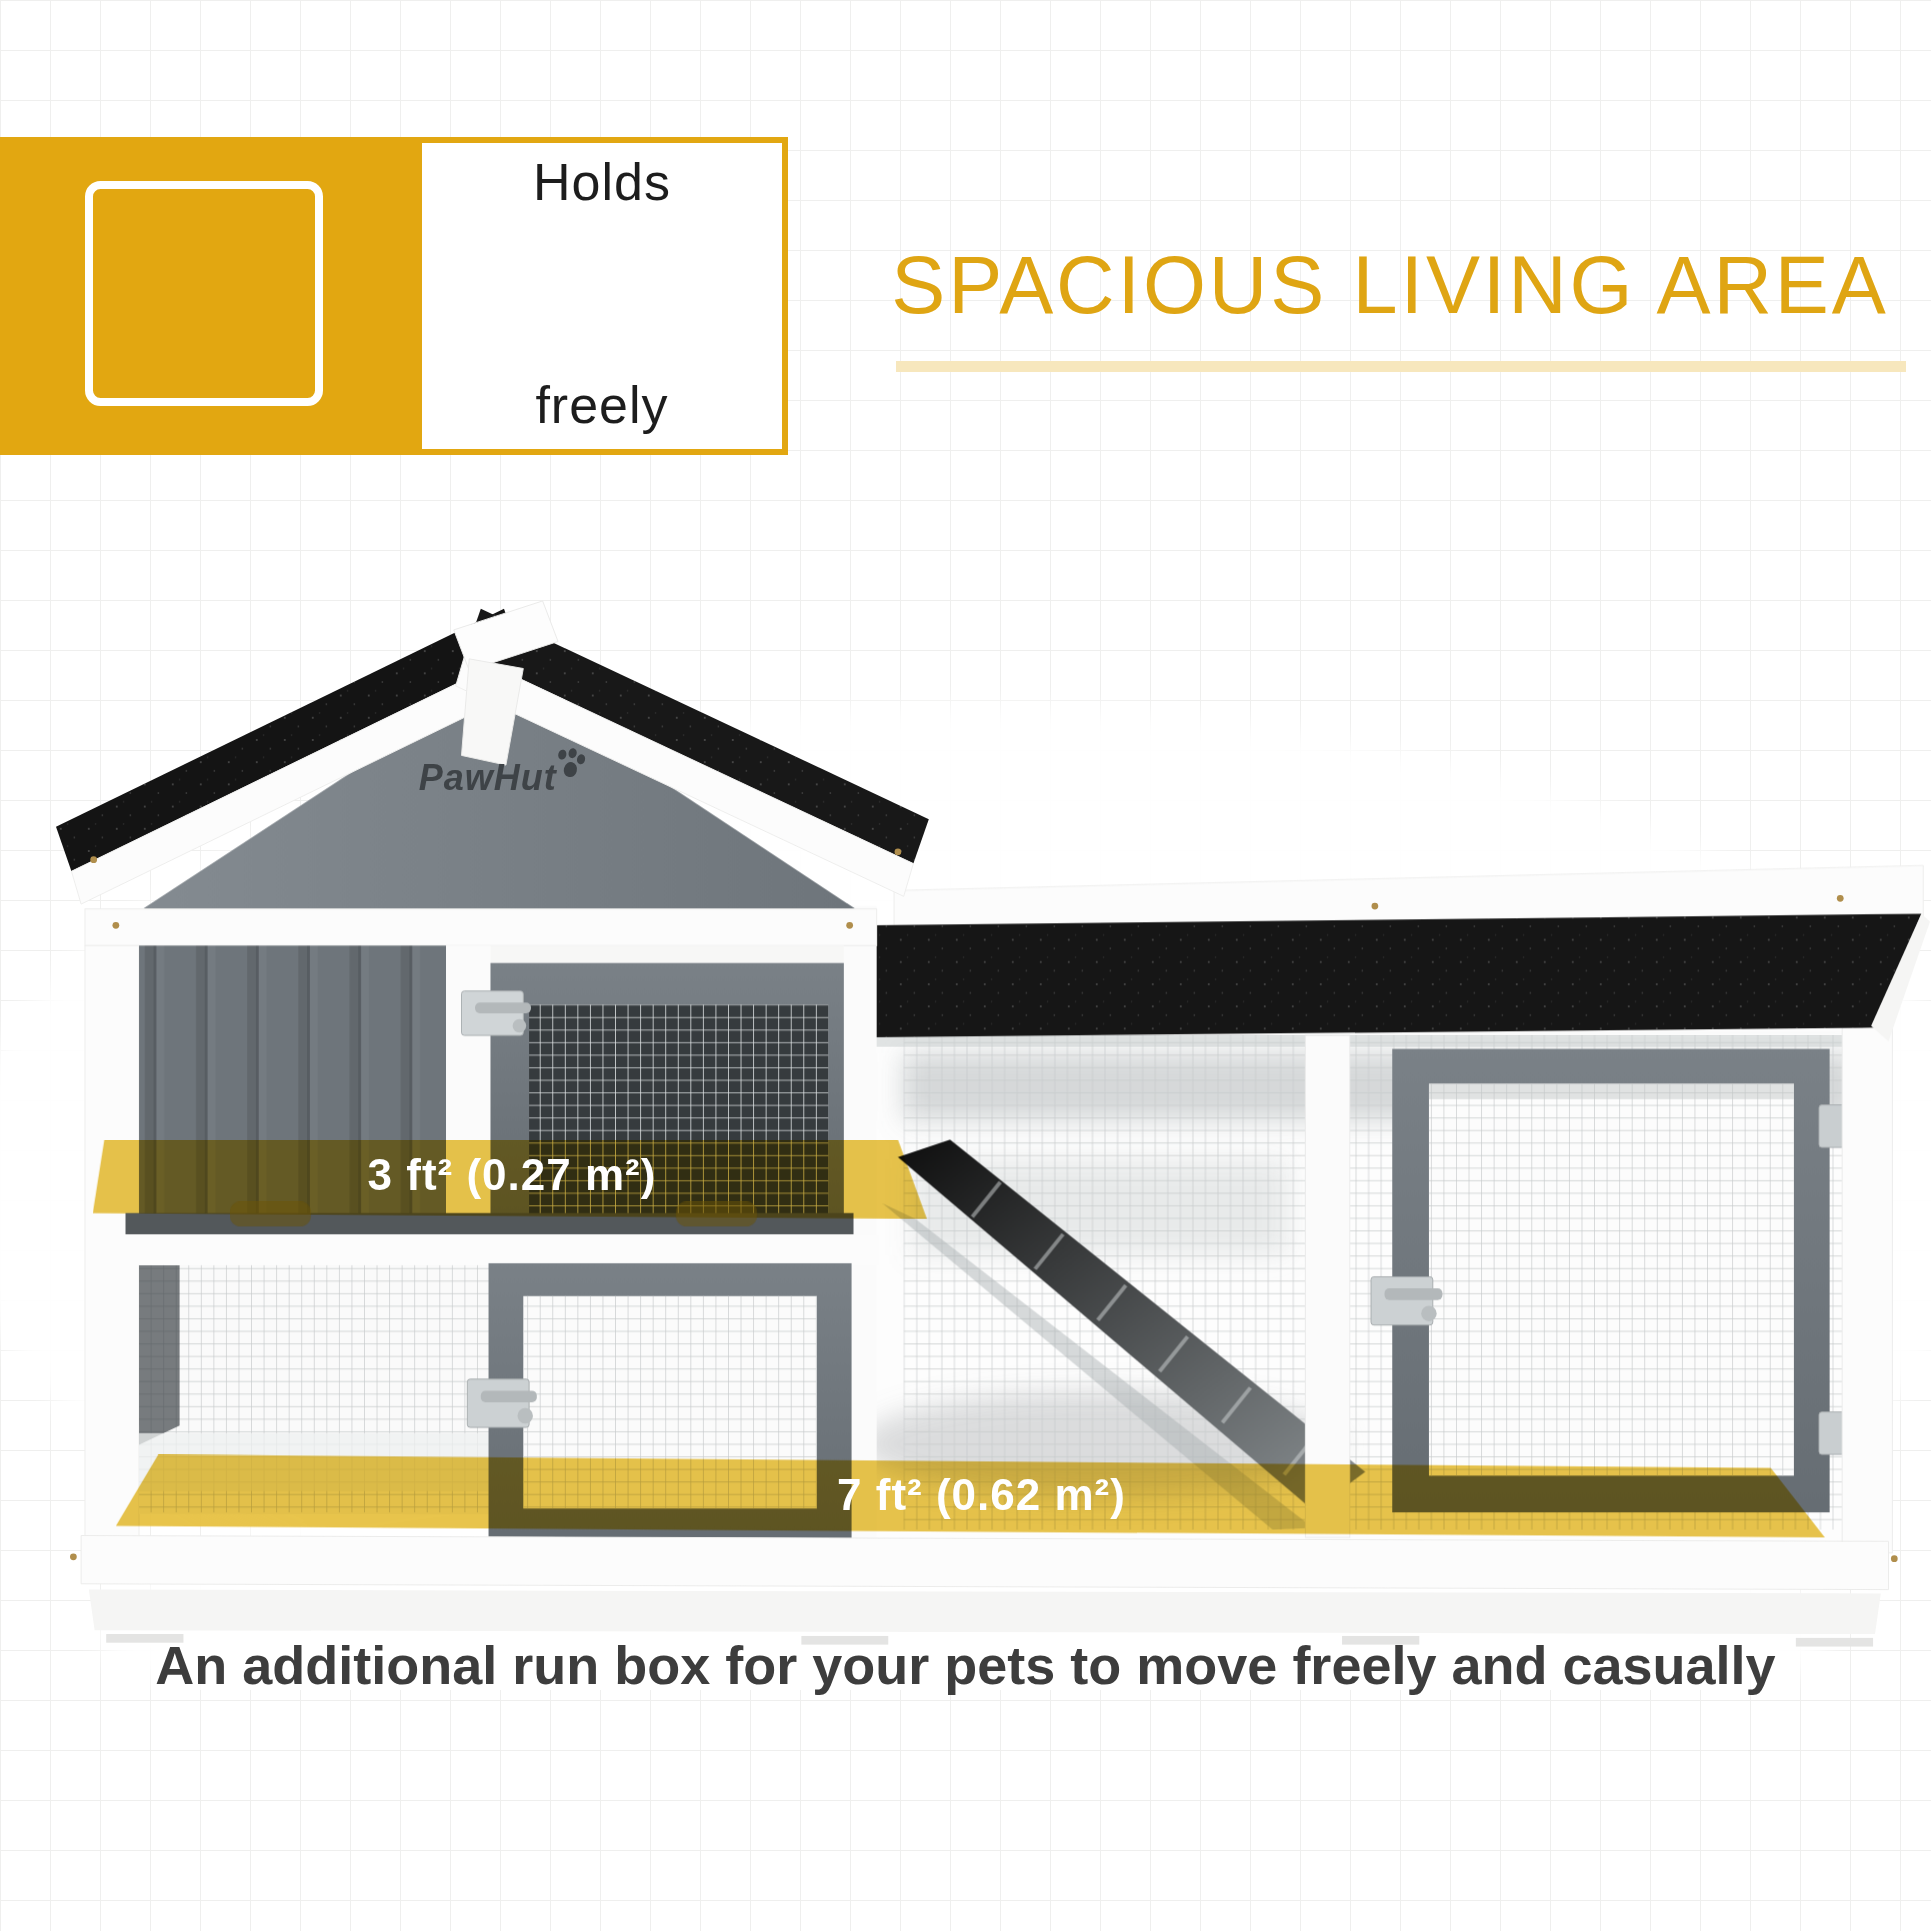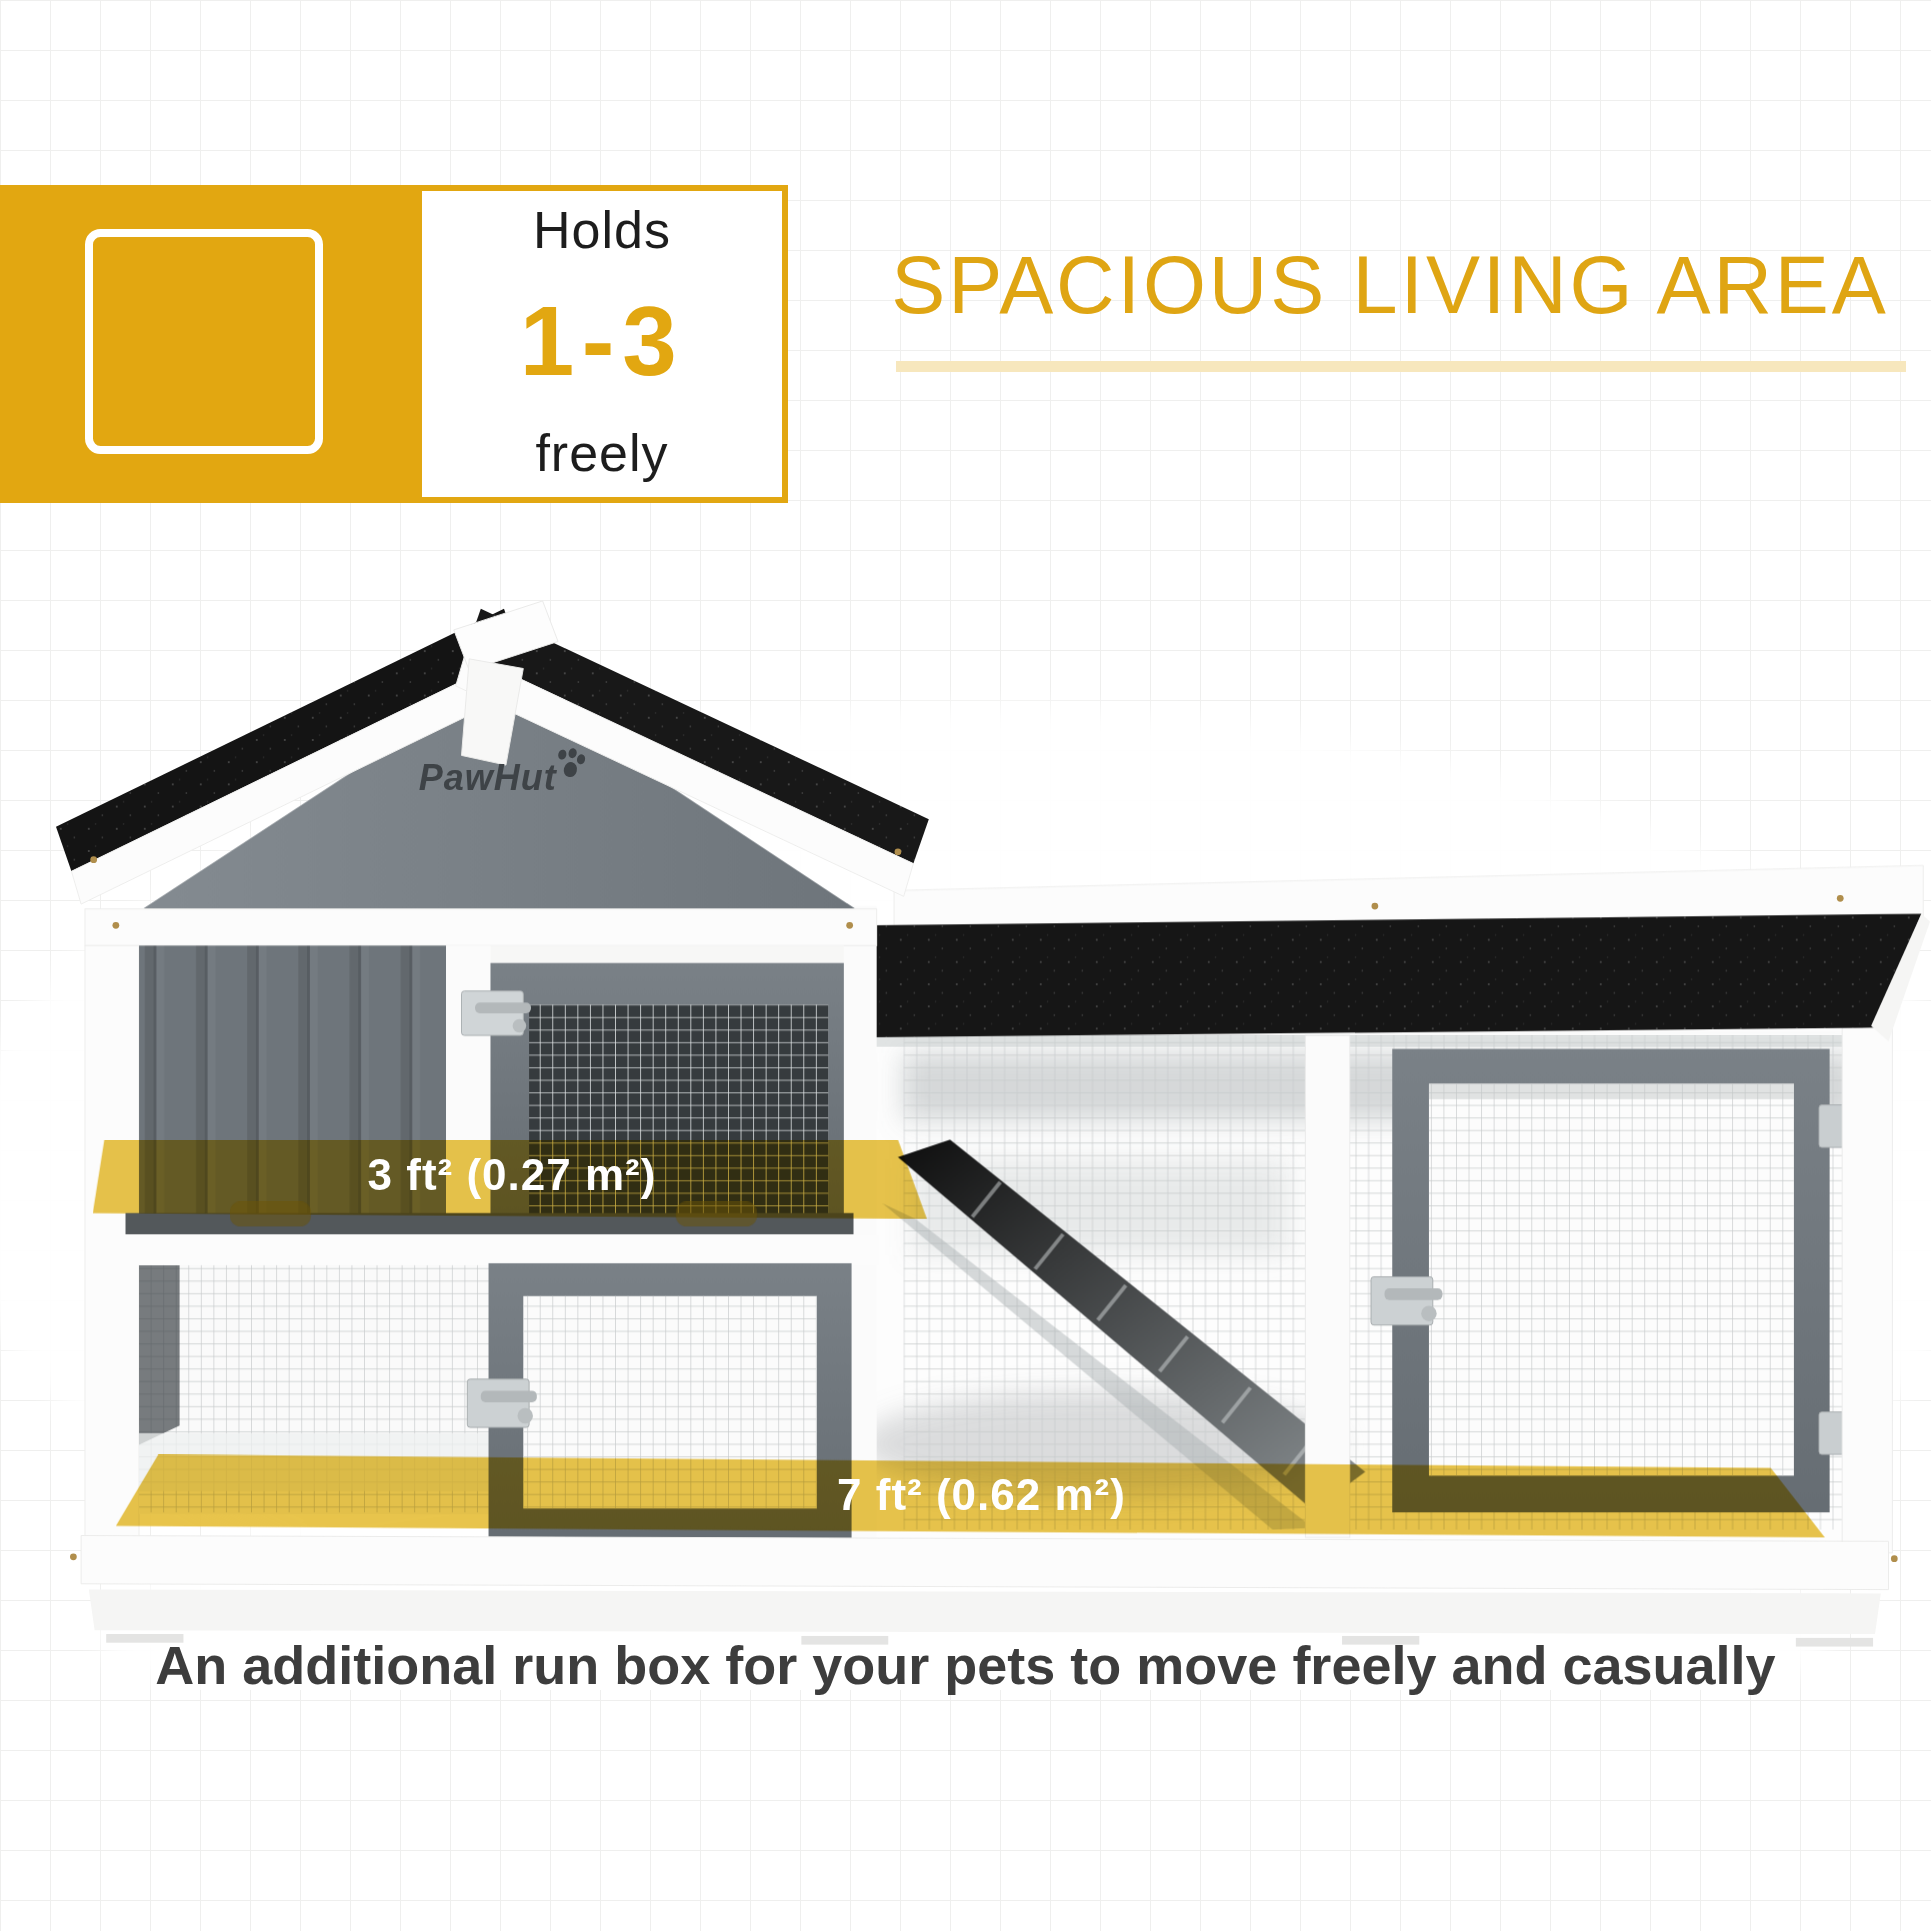--- a/index.html
+++ b/index.html
@@ -8,21 +8,21 @@
     background-color:#ffffff;
     background-image:
       linear-gradient(#efefee 1px, transparent 1px),
       linear-gradient(90deg, #efefee 1px, transparent 1px);
     background-size:50px 50px;
     font-family:"Liberation Sans", sans-serif;
   }
   .abs{position:absolute;}
 
   
-  .badge-block{left:0;top:137px;width:788px;height:318px;background:#e2a711;z-index:3;margin-top:48px;}
+  .badge-block{left:0;top:137px;width:788px;height:318px;background:#e2a711;z-index:3;}
   .badge-icon{left:85px;top:44px;width:222px;height:209px;border:8.7px solid #ffffff;border-radius:15.4px;}
   .badge-panel{left:422px;top:5.8px;width:360px;height:306px;background:#ffffff;
     display:flex;flex-direction:column;align-items:center;justify-content:space-between;
     box-sizing:border-box;padding:9.7px 0 13.5px 0;}
   .badge-holds,.badge-rabbits{font-size:52px;color:#1d1d1d;font-weight:400;letter-spacing:1px;}
   .badge-range{font-size:98px;line-height:97px;font-weight:700;color:#e2a711;letter-spacing:7.7px;}
 
   
   .headline{left:859px;top:241px;width:1062px;text-align:center;font-size:81px;line-height:89px;
     font-weight:400;color:#dfa513;letter-spacing:2.9px;white-space:nowrap;z-index:3;}
@@ -46,21 +46,20 @@
 
   svg.hutch{position:absolute;left:0;top:541px;width:1931px;height:1149px;z-index:2;}
 </style>
 </head>
 <body>
 
 <div class="abs badge-block">
   <div class="abs badge-icon"></div>
   <div class="abs badge-panel">
     <div class="badge-holds">Holds</div>
-    <div class="badge-range">1-3</div>
     <div class="badge-rabbits">freely</div>
   </div>
 </div>
 
 <div class="abs headline">SPACIOUS LIVING AREA</div>
 <div class="abs headline-rule"></div>
 
 <svg class="hutch" viewBox="0 560 2000 1190">
   <defs>
     <pattern id="mesh" width="13" height="13" patternUnits="userSpaceOnUse">

